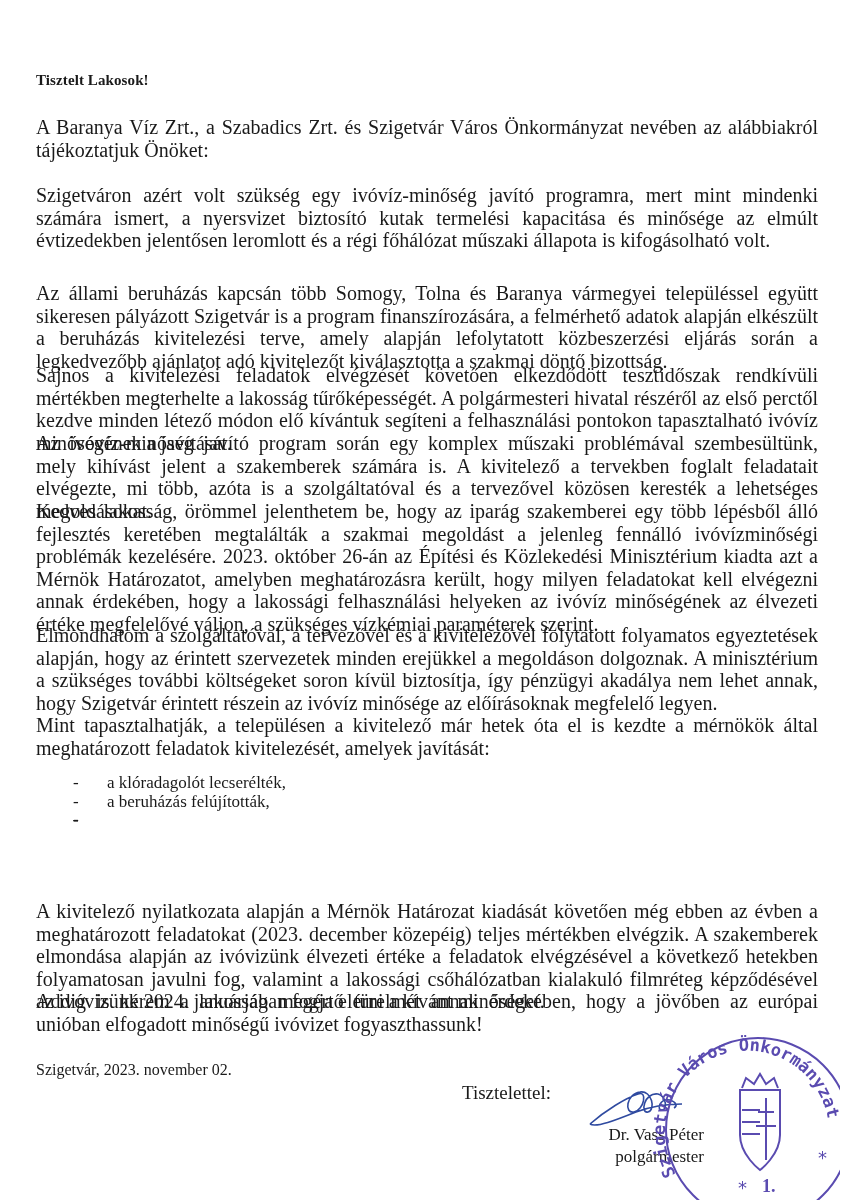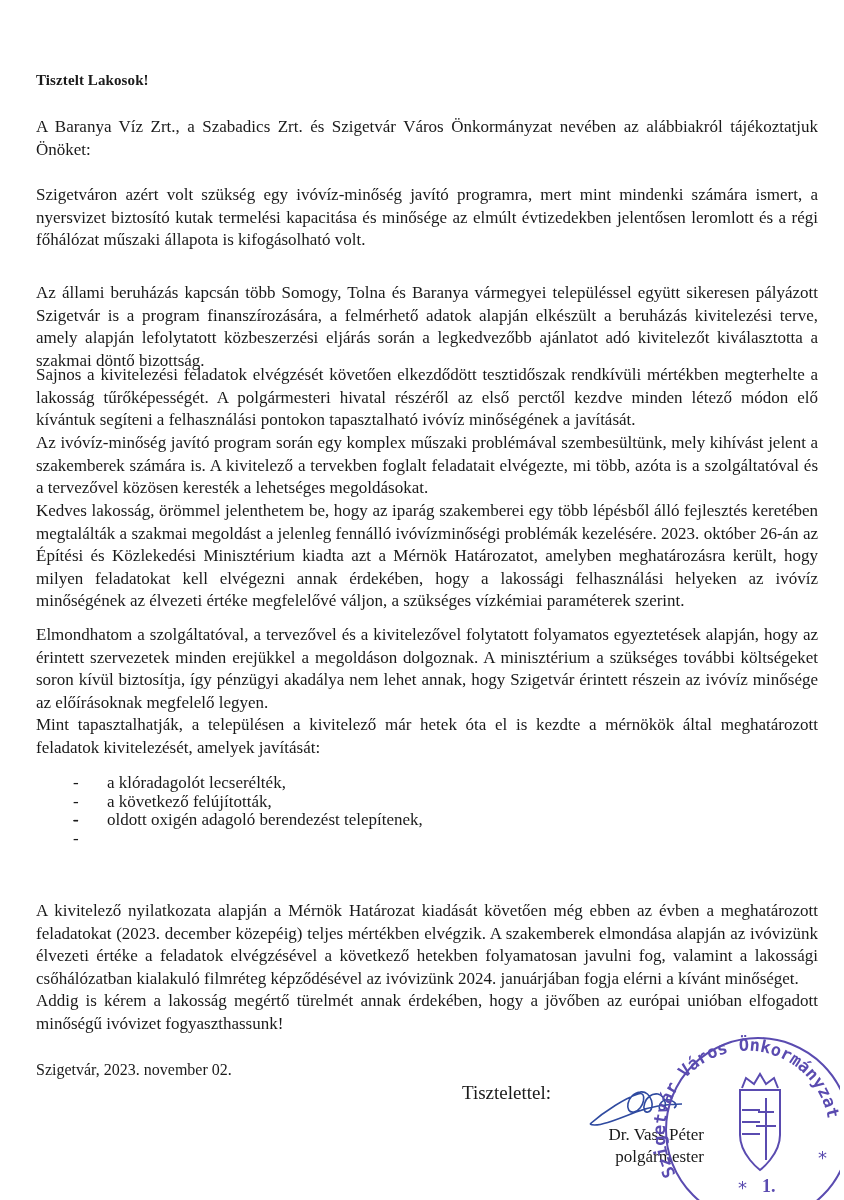--- a/index.html
+++ b/index.html
@@ -5,21 +5,21 @@
   html, body { margin: 0; padding: 0; }
   body {
     width: 844px; height: 1200px; background: #ffffff; position: relative; overflow: hidden;
     font-family: "Liberation Serif", "DejaVu Serif", serif; color: #1a1a1a;
   }
   .page { position: absolute; left: 36px; top: 0; width: 782px; }
   .heading {
     position: absolute; left: 0; top: 72px; font-weight: bold; font-size: 15px; letter-spacing: 0.1px;
   }
   .para {
-    position: absolute; left: 0; width: 782px; font-size: 17px; line-height: 22.5px;
+    position: absolute; left: 0; width: 782px; font-size: 20px; line-height: 22.5px;
     text-align: justify; text-align-last: left; margin: 0;
   }
   .list { position: absolute; left: 0; top: 774px; width: 782px; margin: 0; padding: 0; list-style: none; font-size: 17px; line-height: 18.6px; }
   .list li { position: relative; padding-left: 71px; }
   .list li .dash { position: absolute; left: 37px; }
   .place-date { position: absolute; left: 0; top: 1061px; font-size: 16px; }
   .closing { position: absolute; left: 426px; top: 1082px; font-size: 19px; }
   .signer { position: absolute; left: 564px; top: 1124px; font-size: 17px; line-height: 22px; text-align: right; width: 140px; }
   .stamp { position: absolute; left: 650px; top: 1030px; width: 190px; height: 170px; }
   .signature { position: absolute; left: 586px; top: 1080px; width: 120px; height: 50px; }
@@ -34,24 +34,24 @@
   <p class="para" style="top:184px">Szigetváron azért volt szükség egy ivóvíz-minőség javító programra, mert mint mindenki számára ismert, a nyersvizet biztosító kutak termelési kapacitása és minősége az elmúlt évtizedekben jelentősen leromlott és a régi főhálózat műszaki állapota is kifogásolható volt.</p>
   <p class="para" style="top:282px">Az állami beruházás kapcsán több Somogy, Tolna és Baranya vármegyei településsel együtt sikeresen pályázott Szigetvár is a program finanszírozására, a felmérhető adatok alapján elkészült a beruházás kivitelezési terve, amely alapján lefolytatott közbeszerzési eljárás során a legkedvezőbb ajánlatot adó kivitelezőt kiválasztotta a szakmai döntő bizottság.</p>
   <p class="para" style="top:364px">Sajnos a kivitelezési feladatok elvégzését követően elkezdődött tesztidőszak rendkívüli mértékben megterhelte a lakosság tűrőképességét. A polgármesteri hivatal részéről az első perctől kezdve minden létező módon elő kívántuk segíteni a felhasználási pontokon tapasztalható ivóvíz minőségének a javítását.</p>
   <p class="para" style="top:432px">Az ivóvíz-minőség javító program során egy komplex műszaki problémával szembesültünk, mely kihívást jelent a szakemberek számára is. A kivitelező a tervekben foglalt feladatait elvégezte, mi több, azóta is a szolgáltatóval és a tervezővel közösen keresték a lehetséges megoldásokat.</p>
   <p class="para" style="top:500px">Kedves lakosság, örömmel jelenthetem be, hogy az iparág szakemberei egy több  lépésből álló fejlesztés keretében megtalálták a szakmai megoldást a jelenleg fennálló ivóvízminőségi problémák kezelésére. 2023. október 26-án az Építési és Közlekedési Minisztérium kiadta azt a Mérnök Határozatot, amelyben meghatározásra került, hogy milyen feladatokat kell elvégezni annak érdekében, hogy a lakossági  felhasználási helyeken az ivóvíz minőségének az élvezeti értéke megfelelővé váljon, a szükséges vízkémiai paraméterek szerint.</p>
   <p class="para" style="top:624px">Elmondhatom a szolgáltatóval, a tervezővel és a kivitelezővel folytatott folyamatos egyeztetések alapján, hogy az érintett szervezetek minden erejükkel a megoldáson dolgoznak. A minisztérium a szükséges további költségeket soron kívül biztosítja, így pénzügyi akadálya nem lehet annak, hogy Szigetvár érintett részein az ivóvíz minősége az előírásoknak megfelelő legyen.</p>
   <p class="para" style="top:714px">Mint tapasztalhatják, a településen a kivitelező már hetek óta el is kezdte a mérnökök által meghatározott feladatok kivitelezését, amelyek javítását:</p>
 
   <ul class="list">
     <li><span class="dash">-</span><span>a klóradagolót lecserélték,</span></li>
-    <li><span class="dash">-</span><span>a következő felújították,</span></li>
+    <li><span class="dash">-</span><span>a beruházás felújították,</span></li>
     <li><span class="dash">-</span></li>
     <li><span class="dash">-</span></li>
-    <li><span class="dash">-</span><span>oldott oxigén adagoló berendezést telepítenek,</span></li>
+    <li><span class="dash">-</span></li>
     <li><span class="dash">-</span></li>
   </ul>
 
   <p class="para" style="top:900px">A kivitelező nyilatkozata alapján a Mérnök Határozat kiadását követően még ebben az évben a meghatározott feladatokat (2023. december közepéig) teljes mértékben elvégzik. A szakemberek elmondása alapján az ivóvizünk élvezeti értéke a feladatok elvégzésével a következő hetekben folyamatosan javulni fog, valamint a lakossági csőhálózatban kialakuló filmréteg képződésével az ivóvizünk 2024. januárjában fogja elérni a kívánt minőséget.</p>
   <p class="para" style="top:990px">Addig is kérem a lakosság megértő türelmét annak érdekében, hogy a jövőben az európai unióban elfogadott minőségű ivóvizet fogyaszthassunk!</p>
 
   <div class="place-date">Szigetvár, 2023. november 02.</div>
   <div class="closing">Tisztelettel:</div>
 </div>
 

